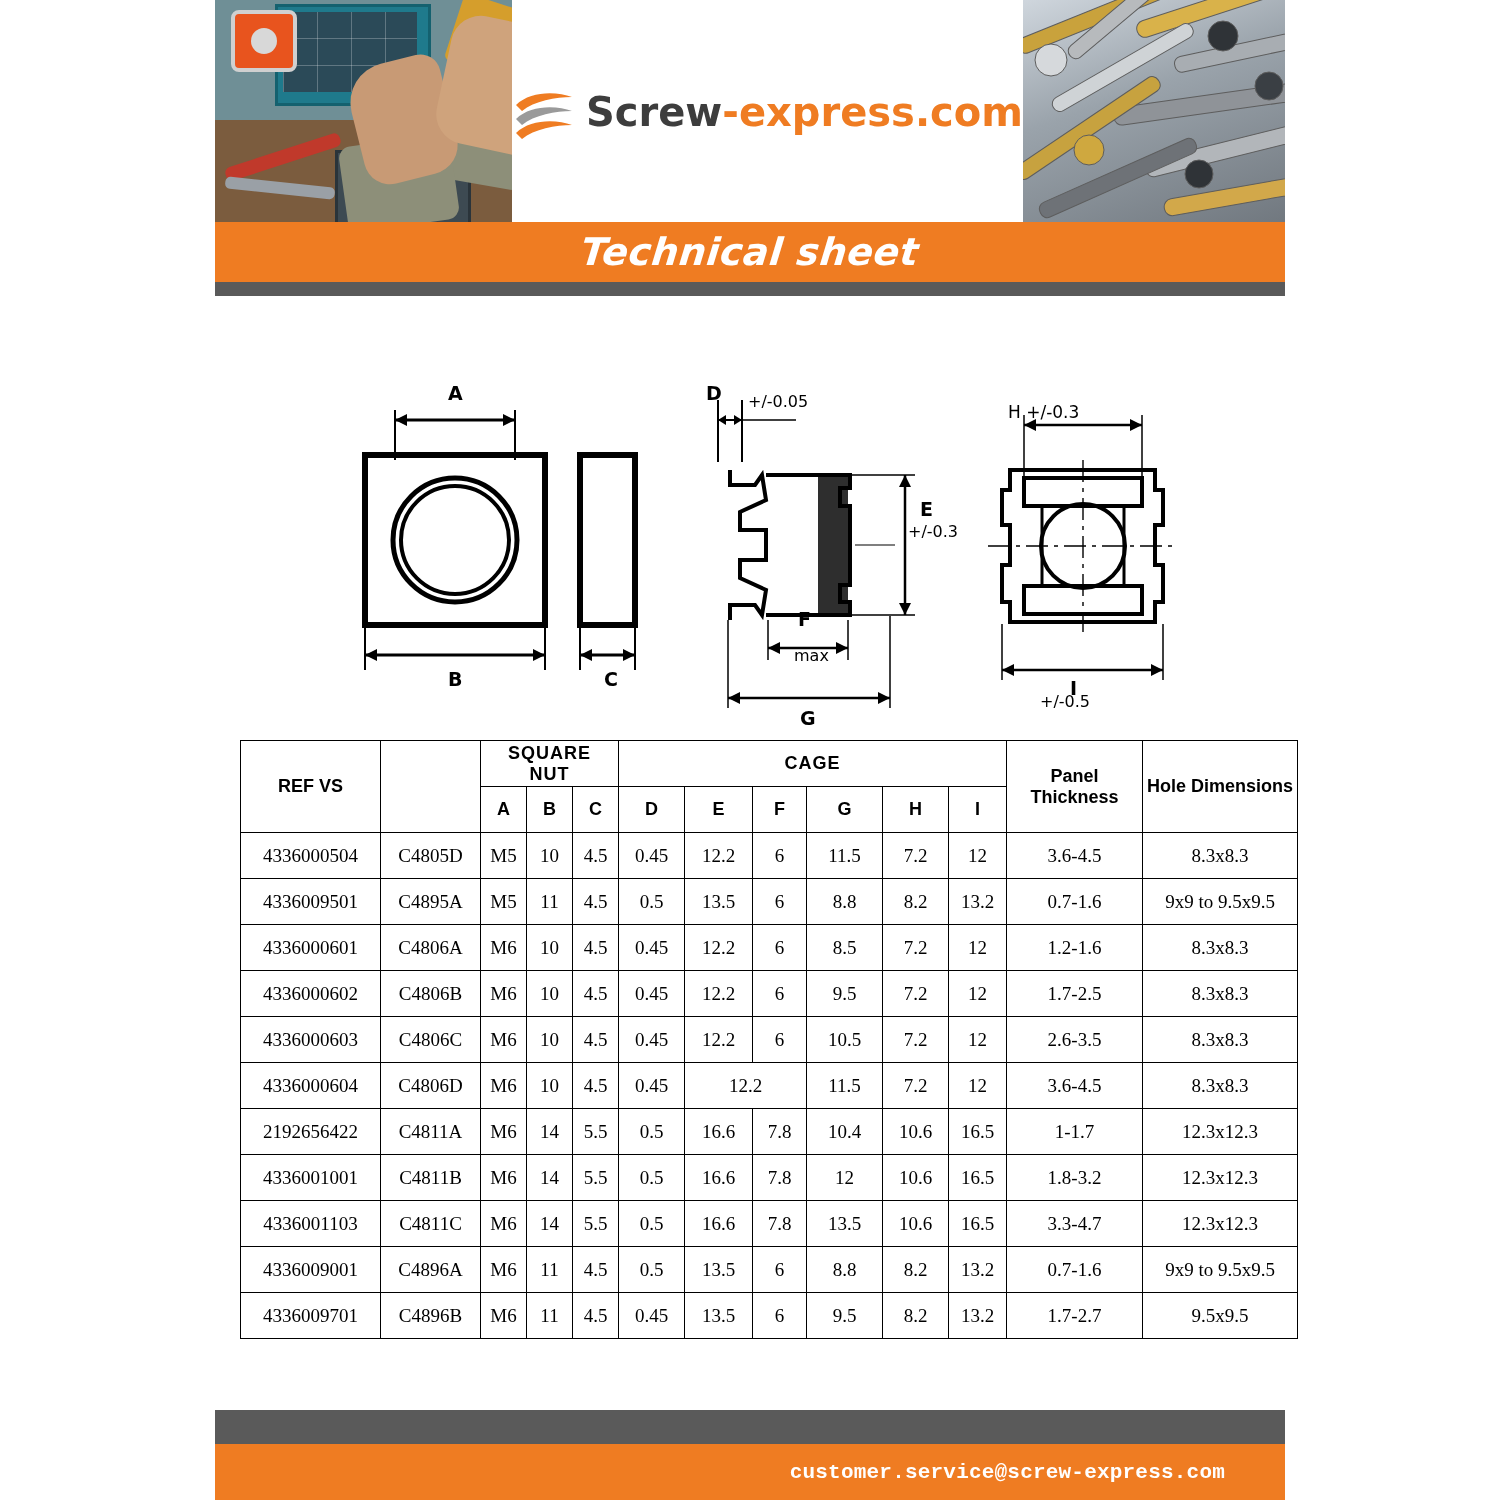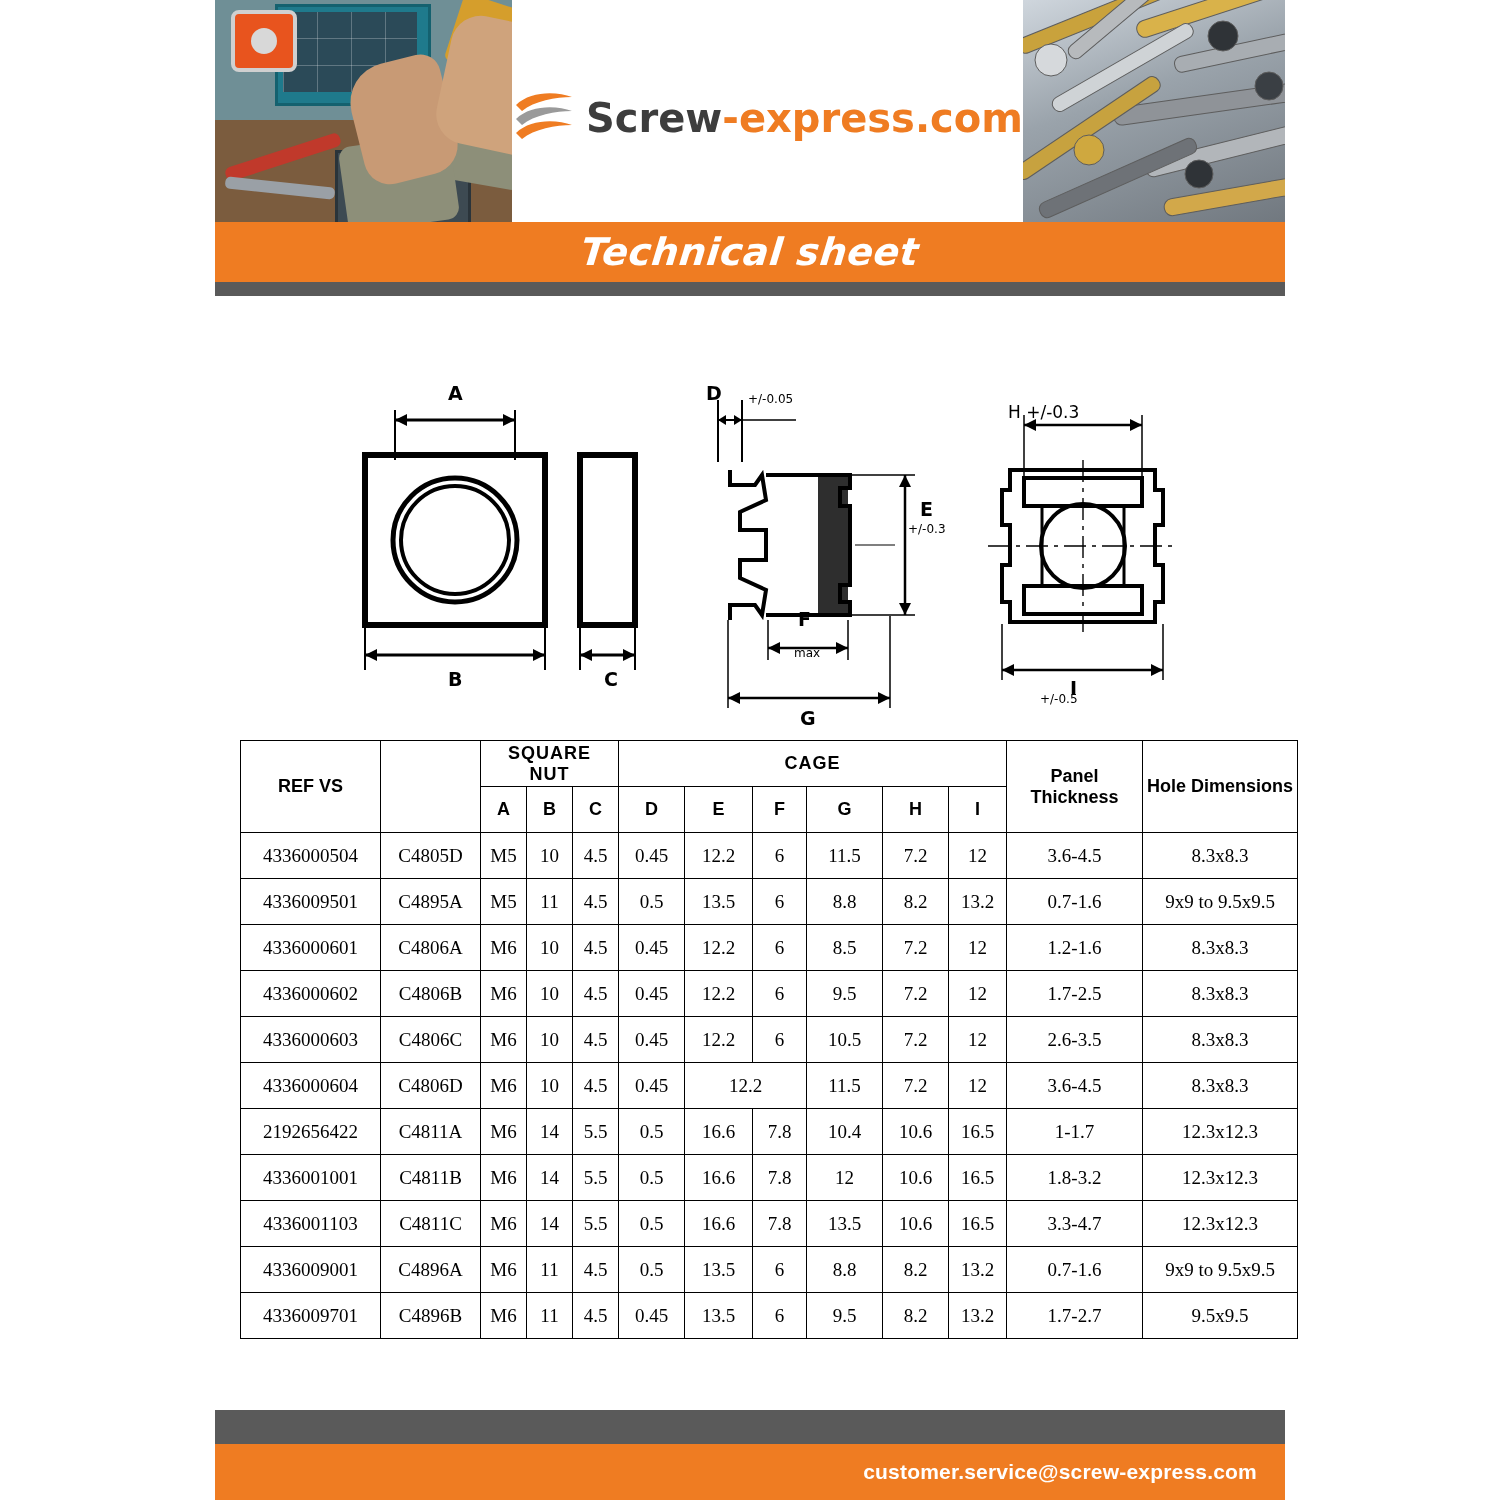--- a/index.html
+++ b/index.html
@@ -108,21 +108,21 @@
     left: 215px;
     top: 282px;
     width: 1070px;
     height: 14px;
     background: #5a5a5a;
   }
 
   
   .logo {
     display: flex;
-    align-items: flex-end;
+    align-items: flex-start;
     gap: 10px;
     margin-top: 8px;
   }
   .logo-mark {
     width: 64px;
     height: 52px;
     position: relative;
   }
   .logo-text {
     font-family: "DejaVu Sans", sans-serif;
@@ -144,21 +144,21 @@
   .dim-label {
     position: absolute;
     font-family: "DejaVu Sans", sans-serif;
     font-weight: bold;
     font-size: 19px;
     color: #000;
   }
   .dim-small {
     position: absolute;
     font-family: "DejaVu Sans", sans-serif;
-    font-size: 12px;
+    font-size: 16px;
     color: #000;
   }
 
   
   table.spec {
     position: absolute;
     left: 240px;
     top: 740px;
     width: 1010px;
     border-collapse: collapse;
@@ -212,24 +212,24 @@
     top: 1444px;
     width: 1070px;
     height: 56px;
     background: #ef7c22;
     display: flex;
     align-items: center;
     justify-content: flex-end;
   }
   .footer-email {
     color: #ffffff;
-    font-family: Liberation Sans, sans-serif;
+    font-family: Liberation Mono, monospace;
     font-weight: bold;
     font-size: 21px;
-    padding-right: 28px;
+    padding-right: 60px;
     letter-spacing: .2px;
   }
   .side-left {
     position: absolute;
     left: 0; top: 0; width: 215px; height: 1500px;
     background: #ffffff;
   }
   .side-right {
     position: absolute;
     left: 1285px; top: 0; width: 215px; height: 1500px;

